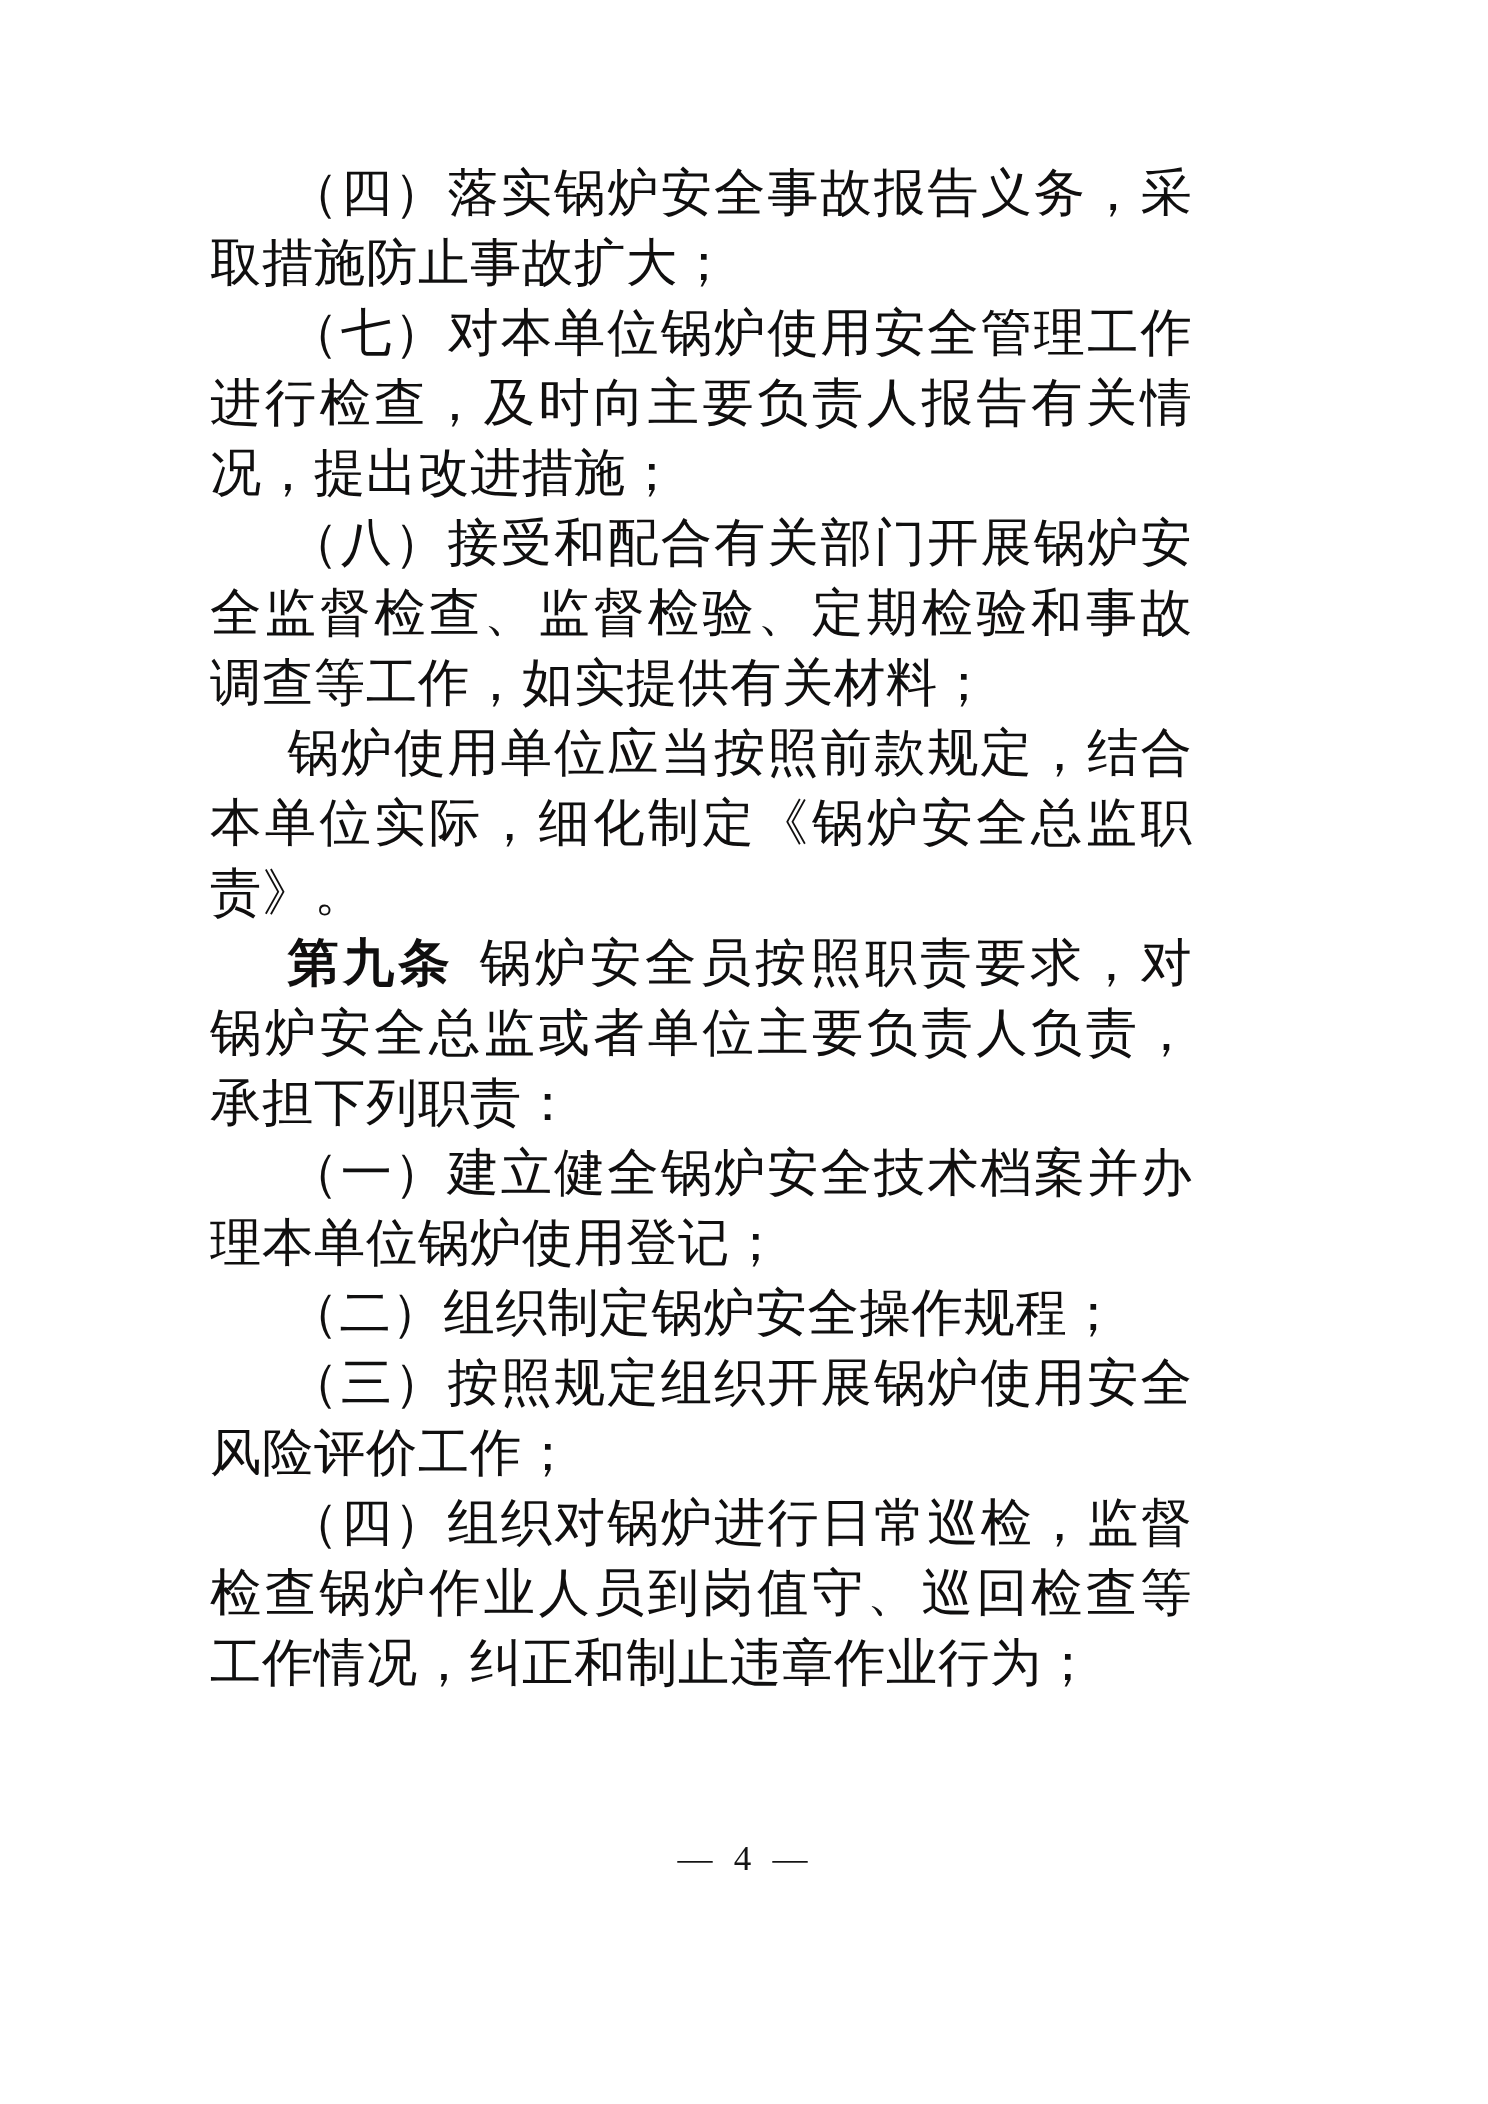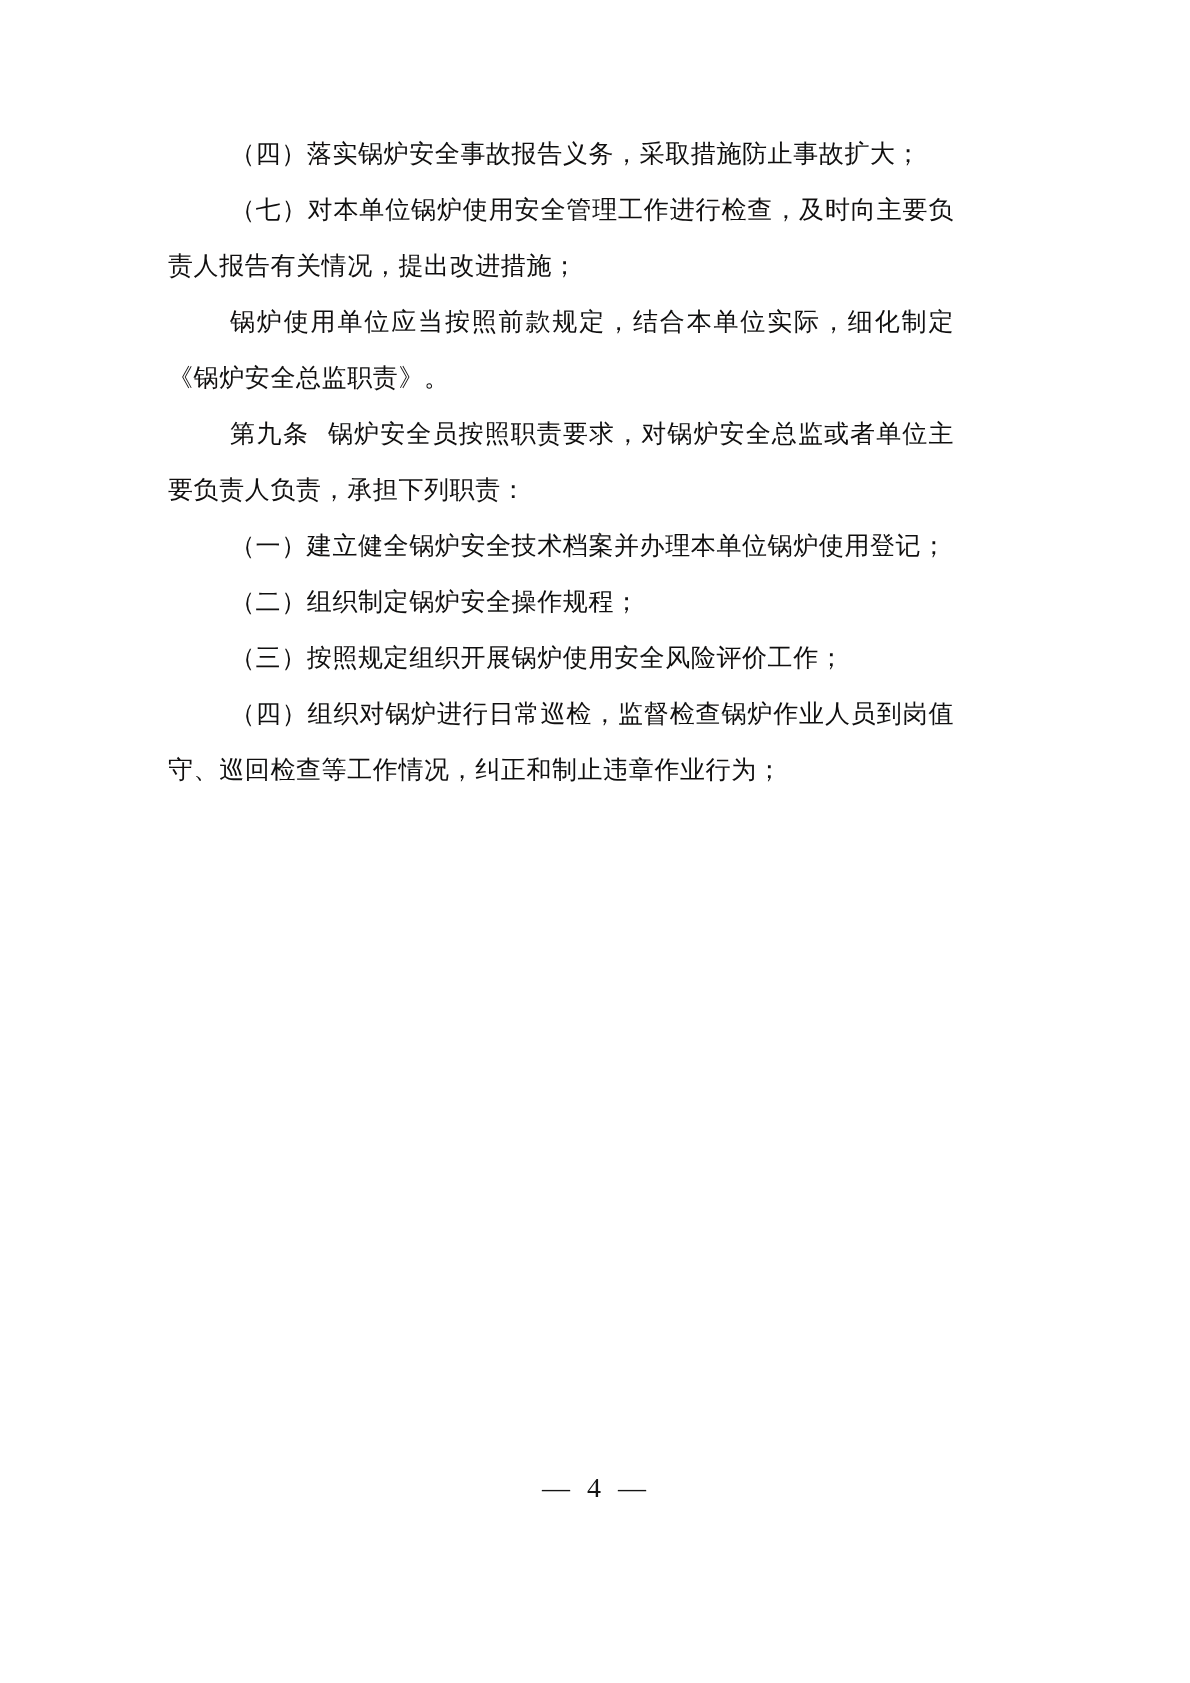--- a/index.html
+++ b/index.html
@@ -19,33 +19,33 @@
     box-sizing: border-box;
     overflow: hidden;
   }
   .content {
     position: absolute;
     left: 168px;
     top: 126px;
     width: 790px;
   }
   .para {
-    font-size: 25px;
+    font-size: 41px;
     line-height: 56px;
     text-align: justify;
     text-justify: inter-ideograph;
     margin: 0 4px 0 0;
     letter-spacing: 0.6px;
     color: #100f0f;
   }
   .indent {
     text-indent: 62px;
   }
   .para .lead {
-    font-weight: normal;
+    font-weight: bold;
     letter-spacing: 1px;
   }
   .para .gap {
     display: inline-block;
     width: 18px;
   }
   .footer {
     position: absolute;
     left: 0;
     top: 1472px;
@@ -61,20 +61,21 @@
   }
 </style>
 </head>
 <body>
 
 <div class="page">
   <div class="content">
 
     <p class="para indent">（四）落实锅炉安全事故报告义务，采取措施防止事故扩大；</p>
     <p class="para indent">（七）对本单位锅炉使用安全管理工作进行检查，及时向主要负责人报告有关情况，提出改进措施；</p>
+    <p class="para indent">（八）接受和配合有关部门开展锅炉安全监督检查、监督检验、定期检验和事故调查等工作，如实提供有关材料；</p>
     <p class="para indent">锅炉使用单位应当按照前款规定，结合本单位实际，细化制定《锅炉安全总监职责》。</p>
 
     <p class="para indent"><span class="lead">第九条</span><span class="gap"></span><span>锅炉安全员按照职责要求，对锅炉安全总监或者单位主要负责人负责，承担下列职责：</span></p>
 
     <p class="para indent">（一）建立健全锅炉安全技术档案并办理本单位锅炉使用登记；</p>
     <p class="para indent">（二）组织制定锅炉安全操作规程；</p>
     <p class="para indent">（三）按照规定组织开展锅炉使用安全风险评价工作；</p>
     <p class="para indent">（四）组织对锅炉进行日常巡检，监督检查锅炉作业人员到岗值守、巡回检查等工作情况，纠正和制止违章作业行为；</p>
 
   </div>

